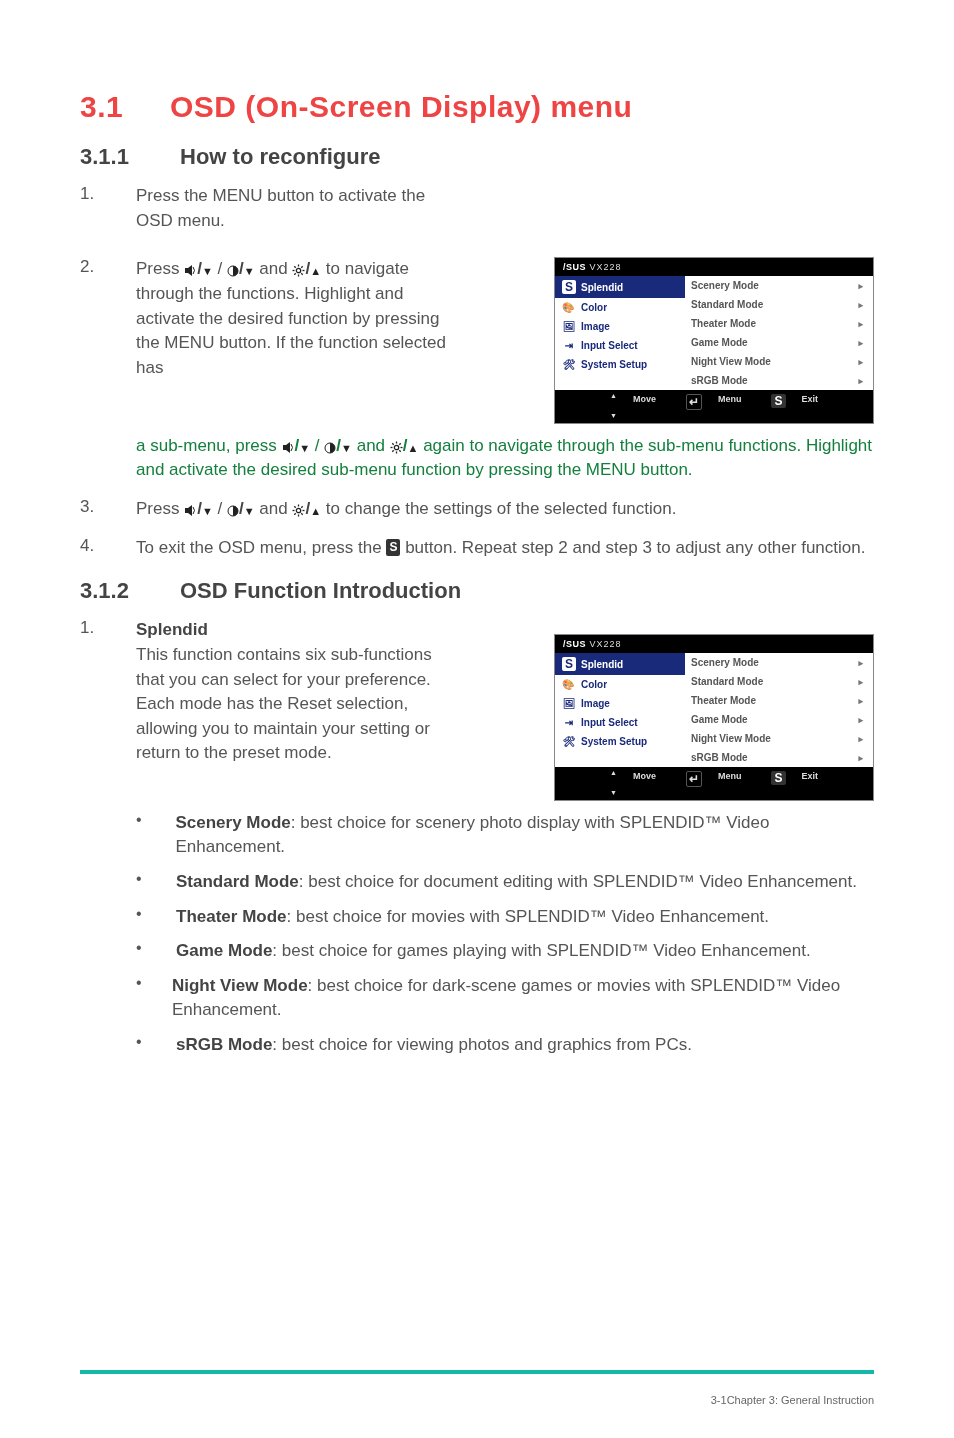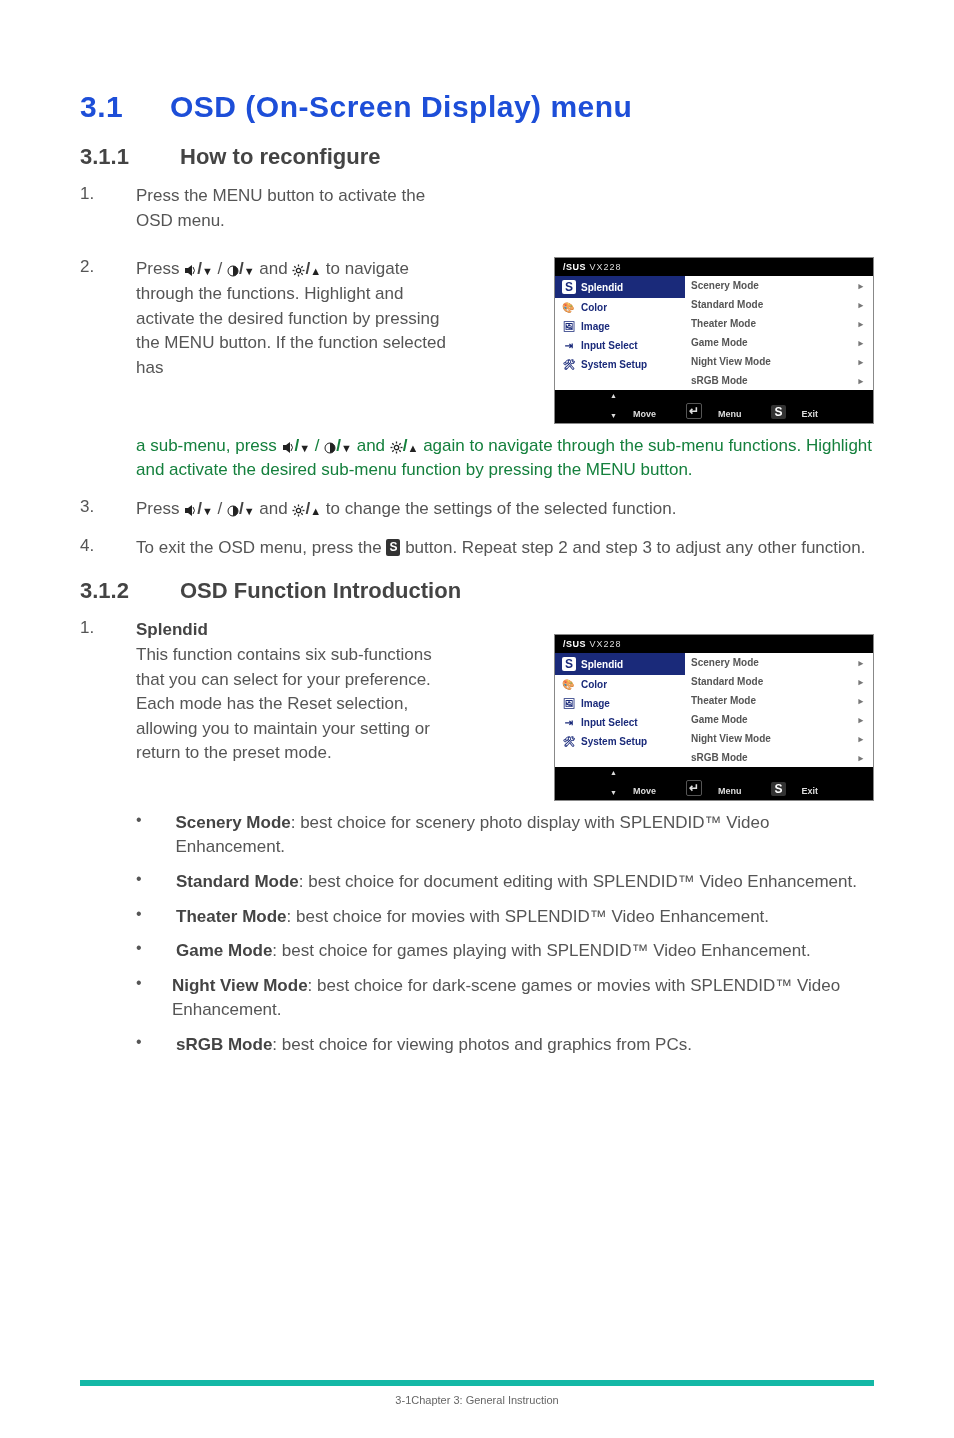--- a/index.html
+++ b/index.html
@@ -10,21 +10,21 @@
     min-height: 1438px;
     position: relative;
     color: #333;
   }
   .page {
     padding: 90px 80px 0 80px;
   }
   .h1 {
     font-size: 30px;
     font-weight: 700;
-    color: #1d4ed8;
+    color: #ef4444;
     margin-bottom: 20px;
     letter-spacing: 0.5px;
   }
   .h1 .num { display: inline-block; width: 90px; }
   .h2 {
     font-size: 22px;
     font-weight: 700;
     color: #444;
     margin-bottom: 14px;
   }
@@ -129,33 +129,33 @@
     display:flex; justify-content:space-between; align-items:center;
     padding:4px 10px 4px 6px;
     color:#555; font-weight:600; font-size:10px;
   }
   .osd-main .mrow .arrow { color:#777; font-size:9px; }
   .osd-foot {
     background:#000; color:#ddd;
     display:flex; justify-content:center; gap:30px;
     padding:4px 0; font-size:9px; font-weight:600;
   }
-  .osd-foot span { display:inline-flex; align-items:flex-end; gap:16px; }
+  .osd-foot span { display:inline-flex; align-items:flex-start; gap:16px; }
   .move-ico::before { content:"▲"; font-size:7px; display:block; line-height:0.6;}
   .move-ico::after  { content:"▼"; font-size:7px; display:block; line-height:0.6;}
   .move-ico { display:inline-flex; flex-direction:column; }
 
   .shot-col { flex-shrink:0; }
 
   .footer {
     position:absolute; bottom:32px; left:80px; right:80px;
-    border-top: 6px solid #14b8a6;
+    border-top: 4px solid #14b8a6;
     font-size: 11px; color:#666;
-    display:flex; justify-content:center;
-    padding-top:8px;
+    display:flex; justify-content:flex-end;
+    padding-top:20px;
   }
 </style>
 </head>
 <body>
 
 <div class="page">
 
   <h1 class="h1">
     <span class="num">3.1</span><span>OSD (On-Screen Display) menu</span>
   </h1>

